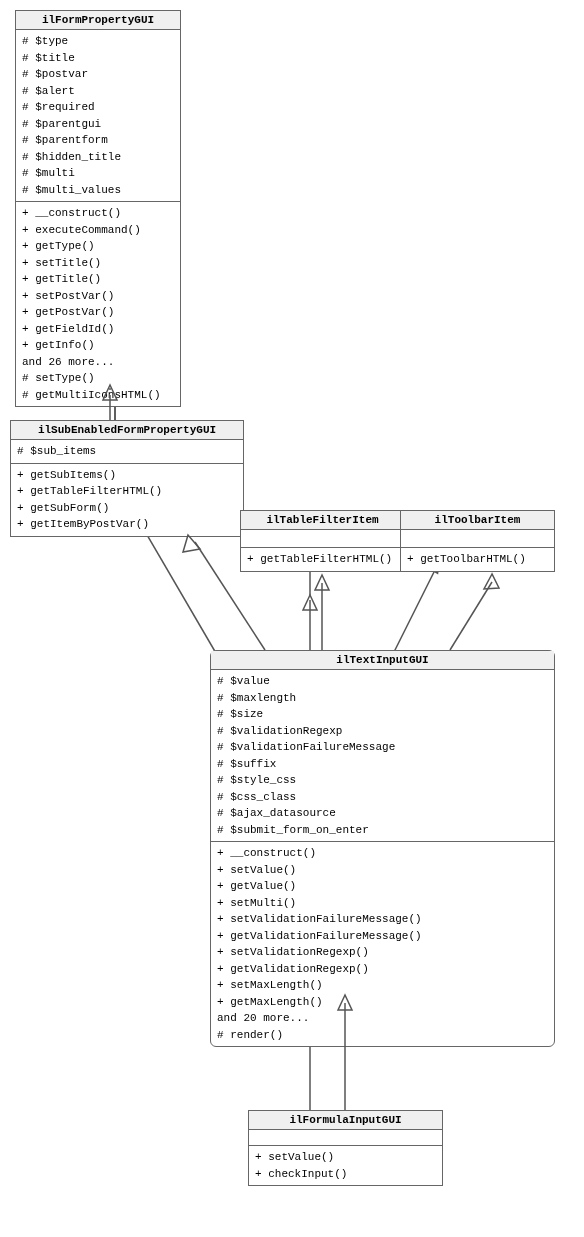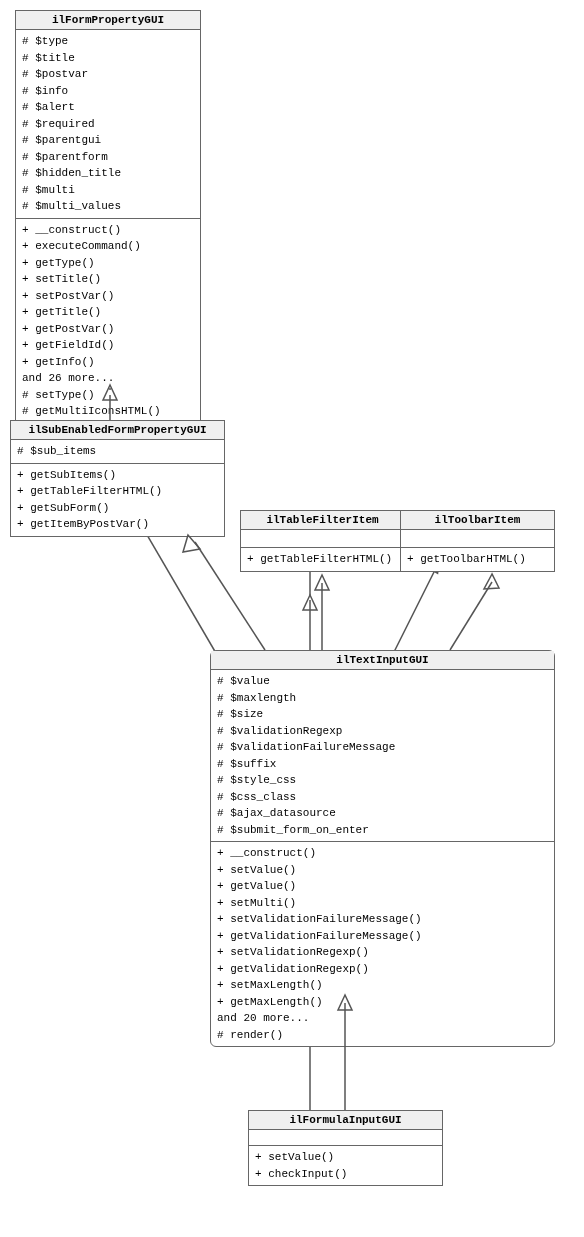--- a/index.html
+++ b/index.html
@@ -79,52 +79,51 @@
     <polygon points="310,595 303,610 317,610" fill="none" stroke="#555" stroke-width="1.5"></polygon>
     <line x1="310" y1="595" x2="310" y2="560" stroke="#555" stroke-width="1.5"></line>
 
     <line x1="390" y1="660" x2="440" y2="560" stroke="#555" stroke-width="1.5"></line>
     <polygon points="440,555 433,572 447,572" fill="none" stroke="#555" stroke-width="1.5" transform="rotate(30, 440, 555)"></polygon>
 
     <line x1="310" y1="1120" x2="310" y2="1030" stroke="#555" stroke-width="1.5"></line>
     <polygon points="310,1025 303,1042 317,1042" fill="none" stroke="#555" stroke-width="1.5"></polygon>
   </svg>
 
-  <div class="uml-box" style="left:15px; top:10px; width:186px;">
+  <div class="uml-box" style="left:15px; top:10px; width:166px;">
     <div class="uml-box-title">ilFormPropertyGUI</div>
     <div class="uml-section">
       <p># $type</p>
       <p># $title</p>
       <p># $postvar</p>
-      <p># $info</p>
       <p># $alert</p>
       <p># $required</p>
       <p># $parentgui</p>
       <p># $parentform</p>
       <p># $hidden_title</p>
       <p># $multi</p>
       <p># $multi_values</p>
     </div>
     <div class="uml-section">
       <p>+ __construct()</p>
       <p>+ executeCommand()</p>
       <p>+ getType()</p>
       <p>+ setTitle()</p>
+      <p>+ getTitle()</p>
       <p>+ setPostVar()</p>
-      <p>+ getTitle()</p>
       <p>+ getPostVar()</p>
       <p>+ getFieldId()</p>
       <p>+ getInfo()</p>
       <p>and 26 more...</p>
       <p># setType()</p>
       <p># getMultiIconsHTML()</p>
     </div>
   </div>
 
-  <div class="uml-box" style="left:10px; top:420px; width:215px;">
+  <div class="uml-box" style="left:10px; top:420px; width:234px;">
     <div class="uml-box-title">ilSubEnabledFormPropertyGUI</div>
     <div class="uml-section">
       <p># $sub_items</p>
     </div>
     <div class="uml-section">
       <p>+ getSubItems()</p>
       <p>+ getTableFilterHTML()</p>
       <p>+ getSubForm()</p>
       <p>+ getItemByPostVar()</p>
     </div>

